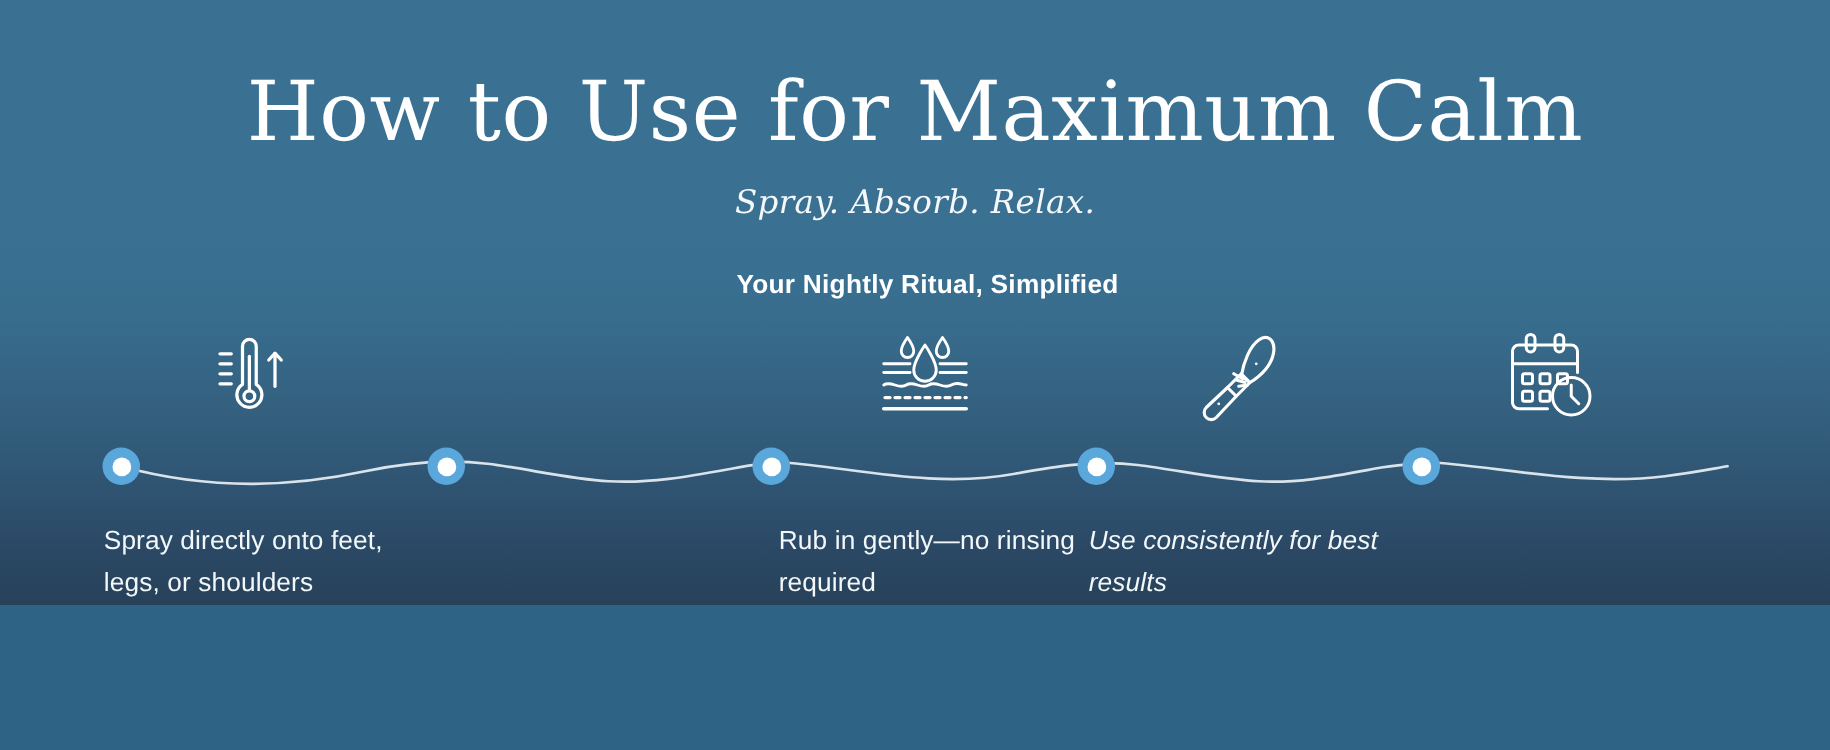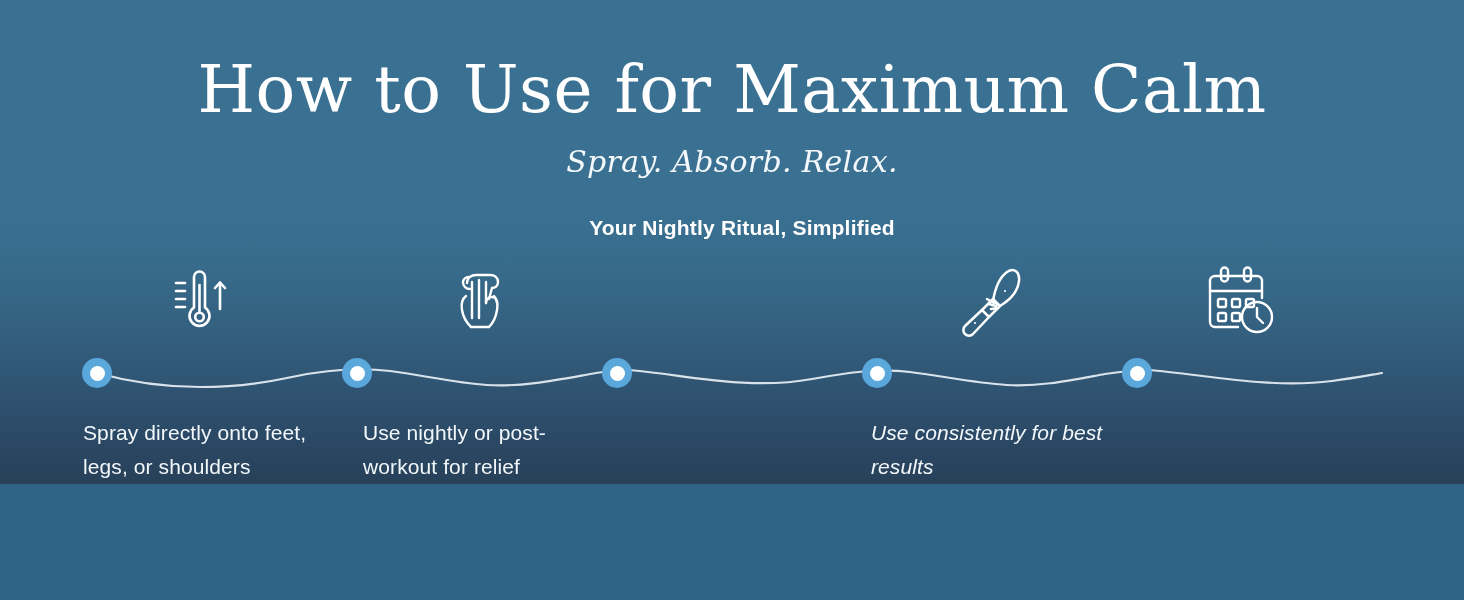--- a/index.html
+++ b/index.html
@@ -46,21 +46,21 @@
     letter-spacing: 0.5px;
     color: #ffffff;
     margin: 0;
     white-space: nowrap;
   }
 
   #tagline {
     font-family: "DejaVu Serif", "Liberation Serif", serif;
     font-style: italic;
     font-weight: 400;
-    font-size: 30px;
+    font-size: 26px;
     line-height: 48px;
     color: #f4f8fb;
     margin: 10px 0 15px 0;
     letter-spacing: 0.3px;
     white-space: nowrap;
   }
 
   #kicker {
     font-family: "Liberation Sans", sans-serif;
     font-weight: bold;
@@ -191,39 +191,47 @@
           <path d="M14 28 H23"></path>
           <path d="M14 36 H23"></path>
           <path d="M14 44 H23"></path>
           <path d="M58 46 V20"></path>
           <path d="M53 25 L58 19.5 L63 25"></path>
         </svg>
       </div>
       <div class="step-caption">Spray directly onto feet, legs, or shoulders</div>
     </div>
 
-    <div class="step" style="left:350px;">
-      <div class="step-icon">
-        <svg width="76" height="76" viewBox="0 0 76 76" fill="none" stroke="#ffffff" stroke-width="2.4" stroke-linecap="round" stroke-linejoin="round">
-          <path d="M25 20 C25 15, 29 12, 34 12 L48 12 C53 12, 56 15, 56 19
-                   C56 23, 53 25, 50 25"></path>
-          <path d="M28 26 C24 26, 21 23, 21 19.5 C21 16, 24 14, 27 14"></path>
-          <path d="M30 19 L30 55"></path>
-          <path d="M37 17 L37 55"></path>
-          <path d="M44 19 L44 40"></path>
-          <path d="M50 25 L47 36"></path>
-          <path d="M24 33 C20 36, 19 41, 20 47 C21 54, 25 60, 29 64"></path>
-          <path d="M52 33 C55 36, 56 41, 55 47 C54 54, 51 60, 47 64"></path>
-          <path d="M29 64 L47 64"></path>
-          <path d="M44 40 C44 36, 47 34, 50 34 C53 34, 55 37, 55 40"></path>
-        </svg>
-      </div>
-      <div class="step-caption">Use nightly or post-workout for relief</div>
-    </div>
-
+
+    <div class="step" style="left:610px;">
+      <div class="step-icon">
+        <svg width="86" height="76" viewBox="0 0 86 76" fill="none" stroke="#ffffff" stroke-width="2.3" stroke-linecap="round" stroke-linejoin="round">
+
+          <path d="M29 7 C29 7, 24 14, 24 18 a5 5 0 0 0 10 0 C34 14, 29 7, 29 7 Z"></path>
+
+          <path d="M57 7 C57 7, 52 14, 52 18 a5 5 0 0 0 10 0 C62 14, 57 7, 57 7 Z"></path>
+
+          <path d="M43 13 C43 13, 34 26, 34 33 a9 9 0 0 0 18 0 C52 26, 43 13, 43 13 Z"></path>
+
+          <path d="M10 28 H31"></path>
+          <path d="M55 28 H76"></path>
+          <path d="M10 35 H31"></path>
+          <path d="M55 35 H76"></path>
+
+          <path d="M10 45 C16 41, 22 49, 28 45 C34 41, 40 49, 46 45
+                   C52 41, 58 49, 64 45 C69 42, 73 45, 76 45"></path>
+
+          <path d="M11 55 H15 M19 55 H23 M27 55 H31 M35 55 H39
+                   M43 55 H47 M51 55 H55 M59 55 H63 M67 55 H71 M75 55 H76" stroke-width="2.6"></path>
+
+          <path d="M10 64 H76" stroke-width="2.8"></path>
+        </svg>
+      </div>
+      <div class="step-caption">Rub in gently—no rinsing required</div>
+    </div>
 
     <div class="step" style="left:858px;font-style:italic;">
       <div class="step-icon">
         <svg width="80" height="76" viewBox="0 0 80 76" fill="none" stroke="#ffffff" stroke-width="2.5" stroke-linecap="round" stroke-linejoin="round">
 
           <path d="M45 38 C47 26, 52 14, 59 9 C66 4, 72 9, 71 18
                    C70 28, 62 37, 52 43 Z"></path>
 
           <path d="M34 47 L45 36 L52 43 L41 54 Z"></path>
 

